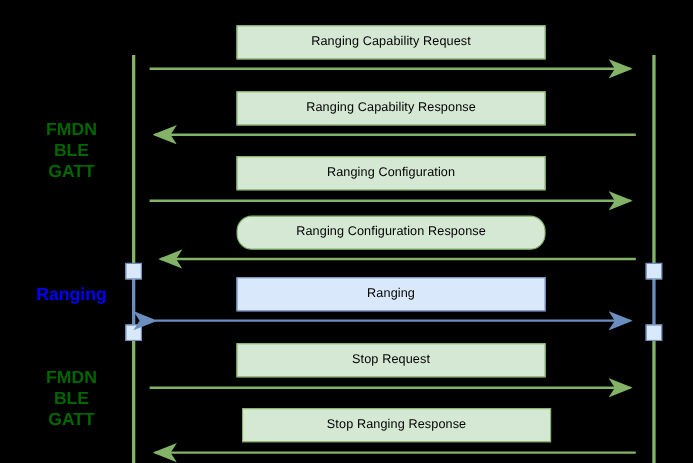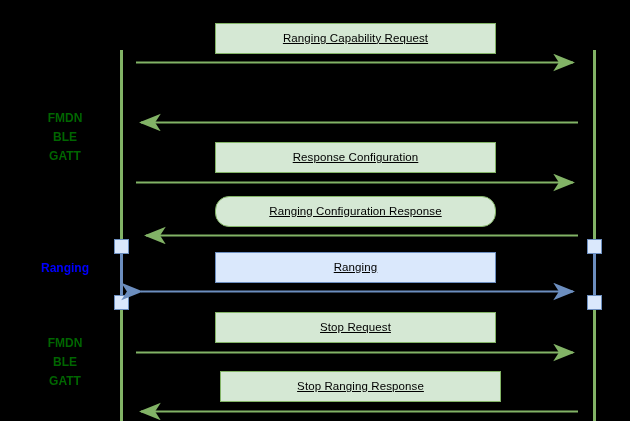--- a/index.html
+++ b/index.html
@@ -44,42 +44,41 @@
     border: 1px solid #82b366;
     background: #d5e8d4;
     color: #000000;
     font-size: 11.5px;
     line-height: 1;
     display: flex;
     align-items: center;
     justify-content: center;
     text-align: center;
     letter-spacing: 0.1px;
-    text-decoration: underline;
   }
   .msgbox.blue {
     border: 1px solid #6c8ebf;
     background: #dae8fc;
   }
 
   
   #arrows {
     position: absolute;
     left: 0;
     top: 0;
     width: 630px;
     height: 421px;
     pointer-events: none;
   }
 
   
   .grouplabel {
     position: absolute;
     text-align: center;
-    font-size: 12px;
+    font-size: 16px;
     line-height: 19px;
     font-weight: bold;
     color: #006600;
     white-space: pre-line;
   }
   .grouplabel.blue {
     color: #0000ff;
   }
 </style>
 </head>
@@ -126,22 +125,23 @@
 
     <line x1="141" y1="291.5" x2="573" y2="291.5" stroke="#6c8ebf" stroke-width="2.2" marker-start="url(#bArrowL)" marker-end="url(#bArrowR)"></line>
 
     <line x1="136" y1="352.5" x2="573" y2="352.5" stroke="#82b366" stroke-width="2.2" marker-end="url(#gArrowR)"></line>
 
     <line x1="578" y1="411.5" x2="141" y2="411.5" stroke="#82b366" stroke-width="2.2" marker-end="url(#gArrowL)"></line>
   </svg>
 
   <div class="msgbox" style="left:215px; top:23px; width:281px; height:31px;">Ranging Capability Request</div>
 
+  <div class="msgbox" style="left:215px; top:83px; width:281px; height:31px;">Ranging Capability Response</div>
 
-  <div class="msgbox" style="left:215px; top:142px; width:281px; height:31px;">Response Configuration</div>
+  <div class="msgbox" style="left:215px; top:142px; width:281px; height:31px;">Ranging Configuration</div>
 
   <div class="msgbox" style="left:215px; top:196px; width:281px; height:31px;border-radius:14px;">Ranging Configuration Response</div>
 
   <div class="msgbox blue" style="left:215px; top:252px; width:281px; height:31px;">Ranging</div>
 
   <div class="msgbox" style="left:215px; top:312px; width:281px; height:31px;">Stop Request</div>
 
   <div class="msgbox" style="left:220px; top:371px; width:281px; height:31px;">Stop Ranging Response</div>
 
   <div class="grouplabel" style="left:25px; top:109px; width:80px;">FMDN

